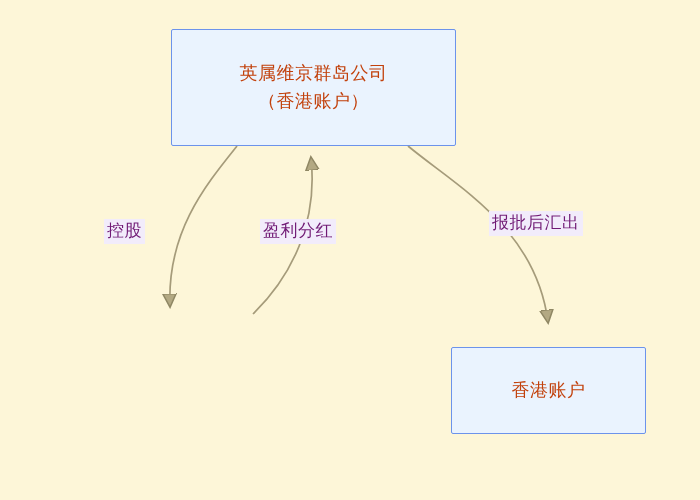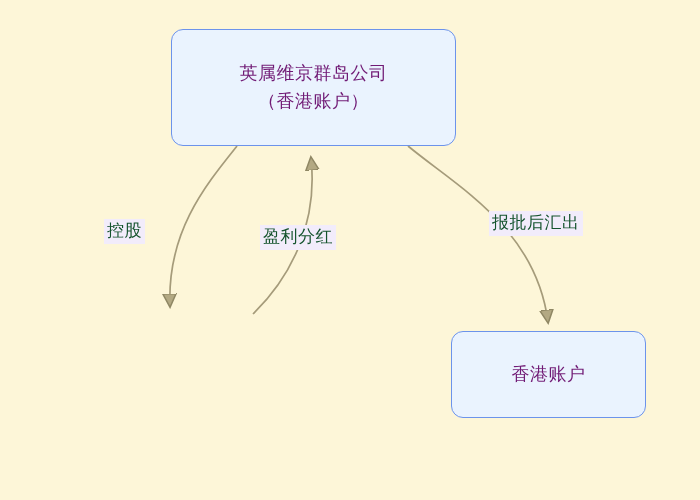--- a/index.html
+++ b/index.html
@@ -24,26 +24,26 @@
     left: 0;
     top: 0;
     width: 700px;
     height: 500px;
   }
   .node {
     position: absolute;
     box-sizing: border-box;
     background: #eaf3fe;
     border: 1.6px solid #6c93eb;
-    border-radius: 12px;
+    border-radius: 2px;
     display: flex;
     flex-direction: column;
     align-items: center;
     justify-content: center;
-    color: #701a75;
+    color: #c2410c;
     font-size: 18px;
     line-height: 1.55;
     text-align: center;
     letter-spacing: 0.5px;
   }
   .node .line {
     display: block;
     white-space: nowrap;
   }
   #node-bvi {
@@ -53,41 +53,41 @@
     height: 117px;
   }
   #node-domestic {
     left: 59px;
     top: 315px;
     width: 301px;
     height: 116px;
   }
   #node-hk {
     left: 451px;
-    top: 331px;
+    top: 347px;
     width: 195px;
     height: 87px;
   }
   .edge-label {
     position: absolute;
     background: #f2ecfb;
-    color: #14532d;
+    color: #701a75;
     font-size: 17px;
     line-height: 1.35;
     padding: 1px 3px;
     white-space: nowrap;
     letter-spacing: 0.5px;
   }
   #label-holding {
     left: 104px;
     top: 219px;
   }
   #label-dividend {
     left: 260px;
-    top: 225px;
+    top: 219px;
   }
   #label-remit {
     left: 489px;
     top: 211px;
   }
 </style>
 </head>
 <body>
 
 <div id="canvas">

